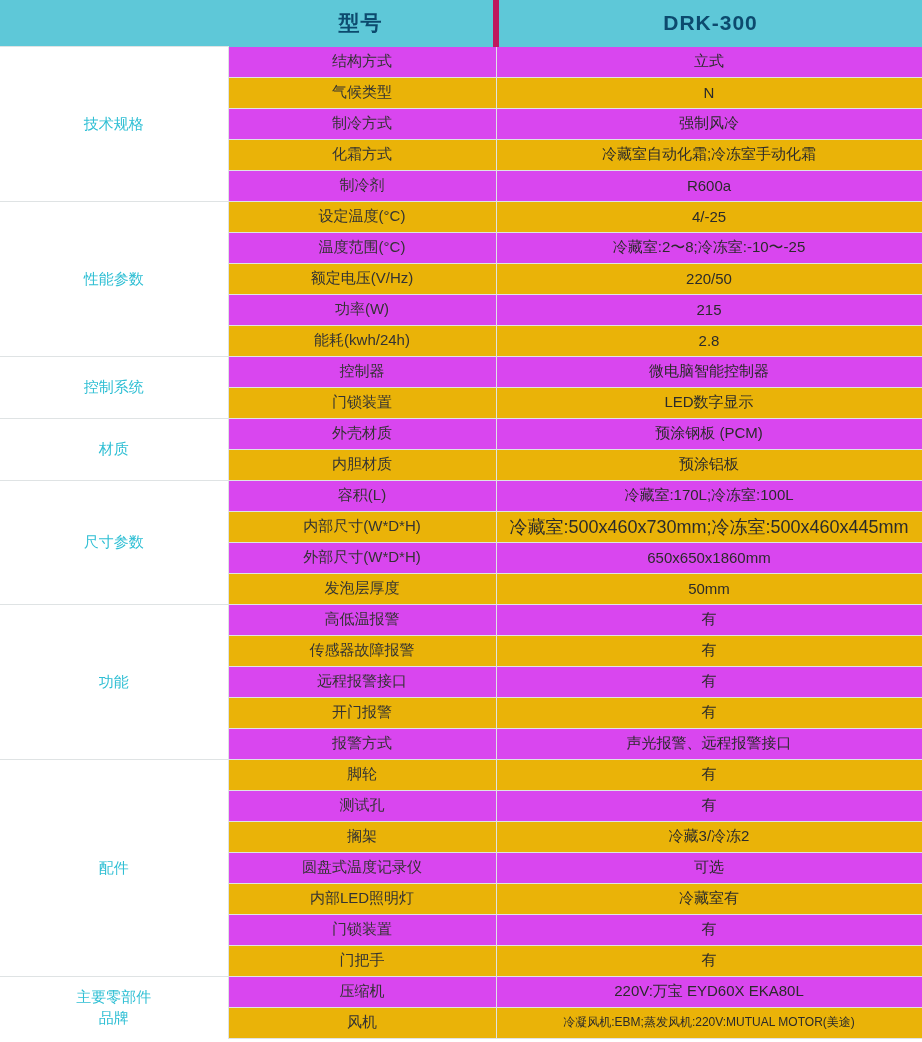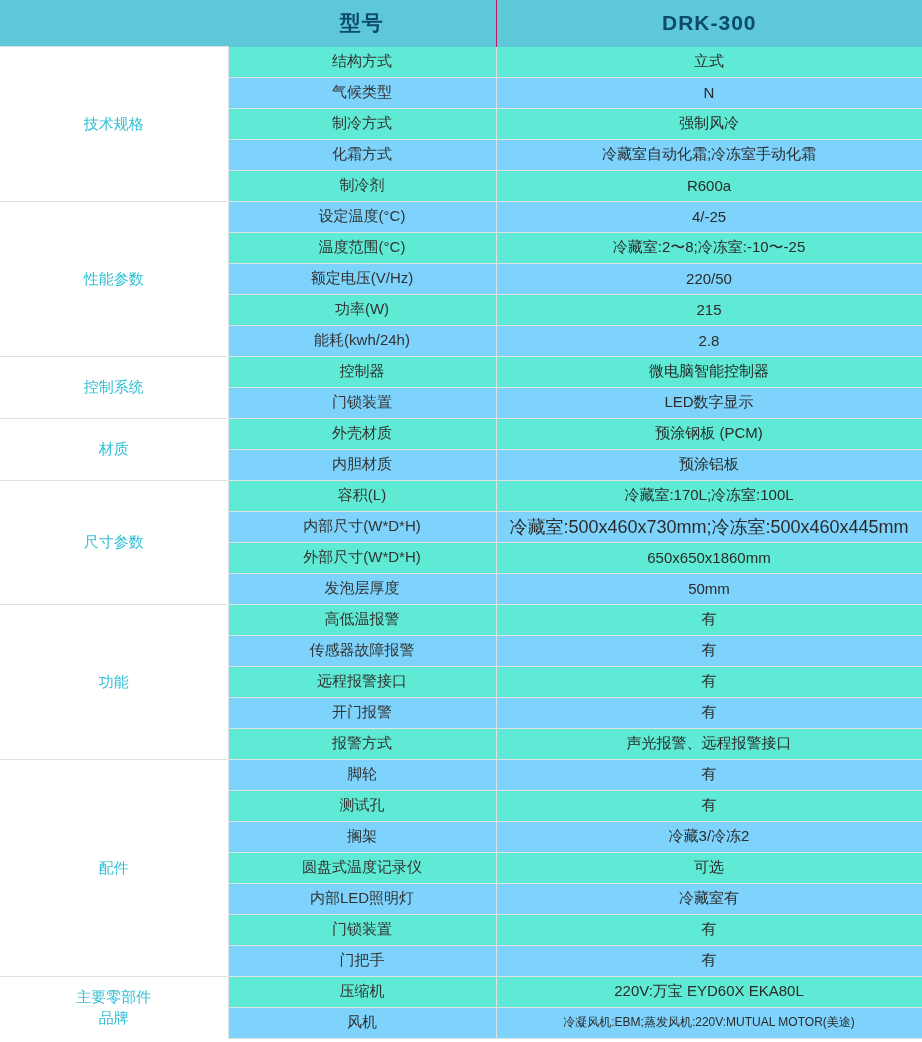--- a/index.html
+++ b/index.html
@@ -31,21 +31,21 @@
   .hdr-cell{
     background:#5ec8d8;
     color:#0c4a6e;
     font-size:21px;
     font-weight:bold;
     text-align:center;
     height:46px;
     letter-spacing:1px;
   }
   .hdr-cell.model{
-    border-left:1px solid #be185d;
+    border-left:6px solid #be185d;
   }
 
   
   .cat{
     color:#2fbfd4;
     font-size:15px;
     padding-left:10px;
     text-align:center;
     border-bottom:1px solid #dfe3e4;
     line-height:1.45;
@@ -56,22 +56,22 @@
   .item,.val{
     font-size:15px;
     color:#2b2b2b;
     text-align:center;
     height:30px;
     border-left:1px solid #dfe3e4;
     border-bottom:1px solid #dfe3e4;
   }
   .val{border-right:1px solid #dfe3e4;margin-top:8px;}
   .item{color:#333;}
-  .shade .item,.shade .val{background:#5eead4;}
-  .plain .item,.plain .val{background:#7dd3fc;}
+  .shade .item,.shade .val{background:#d946ef;}
+  .plain .item,.plain .val{background:#eab308;}
   .small{font-size:18px;}
   .vsmall{font-size:12px;}
   .cat-sep{border-top:1px solid #dfe3e4;}
 </style>
 </head>
 <body>
 
 <table class="spec">
   <colgroup>
     <col class="c-cat">

